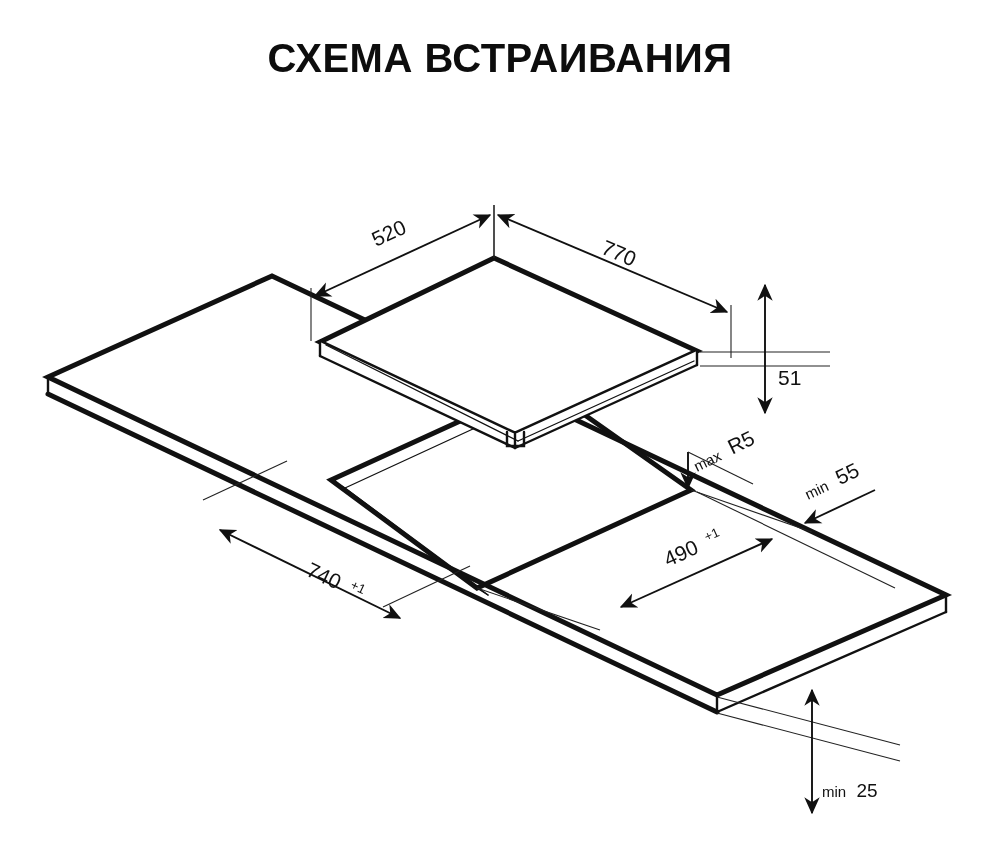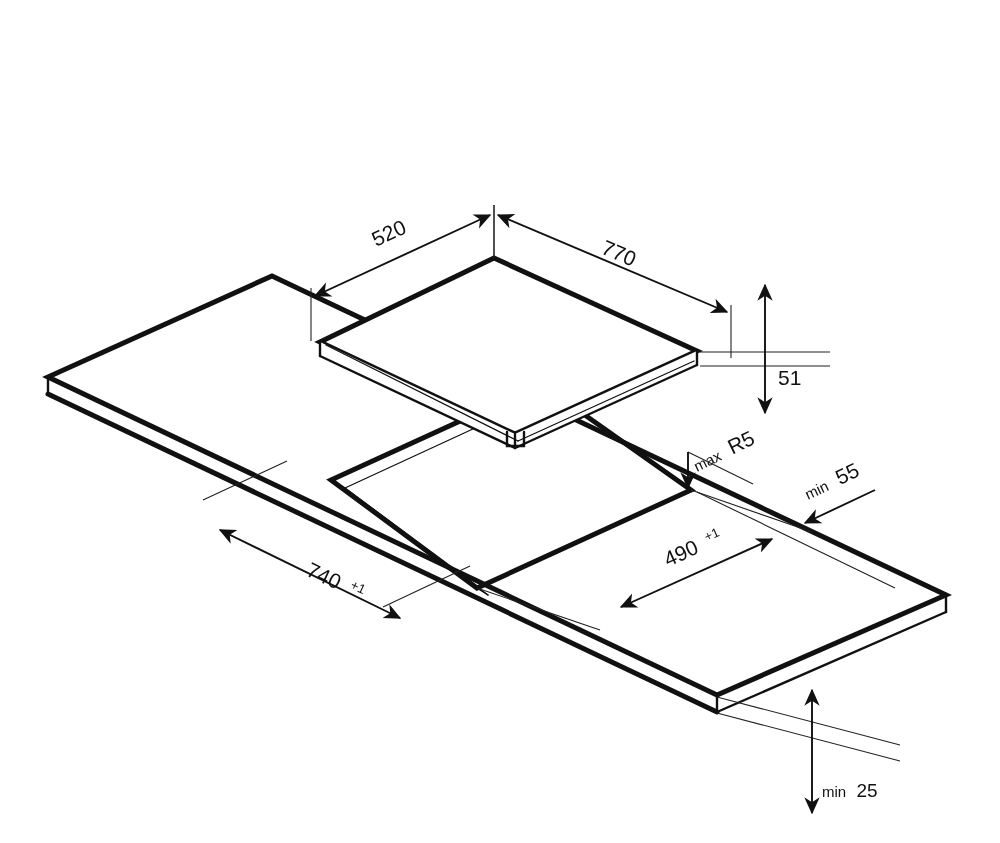--- a/index.html
+++ b/index.html
@@ -90,20 +90,21 @@
   }
   .dim-sup {
     font-size: 13px;
   }
 </style>
 </head>
 <body>
 
 <div id="diagram-root">
 
+  <div class="page-title">СХЕМА ВСТРАИВАНИЯ</div>
 
   <svg class="drawing" viewBox="0 0 1000 843" xmlns="http://www.w3.org/2000/svg">
 
     <defs>
       <marker id="arrowEnd" viewBox="0 0 12 12" refX="11" refY="6" markerWidth="9" markerHeight="9" orient="auto-start-reverse">
         <path d="M 0 0.6 L 12 6 L 0 11.4 L 3.4 6 Z" fill="#111111"></path>
       </marker>
       <marker id="arrowStart" viewBox="0 0 12 12" refX="11" refY="6" markerWidth="9" markerHeight="9" orient="auto-start-reverse">
         <path d="M 0 0.6 L 12 6 L 0 11.4 L 3.4 6 Z" fill="#111111"></path>
       </marker>

